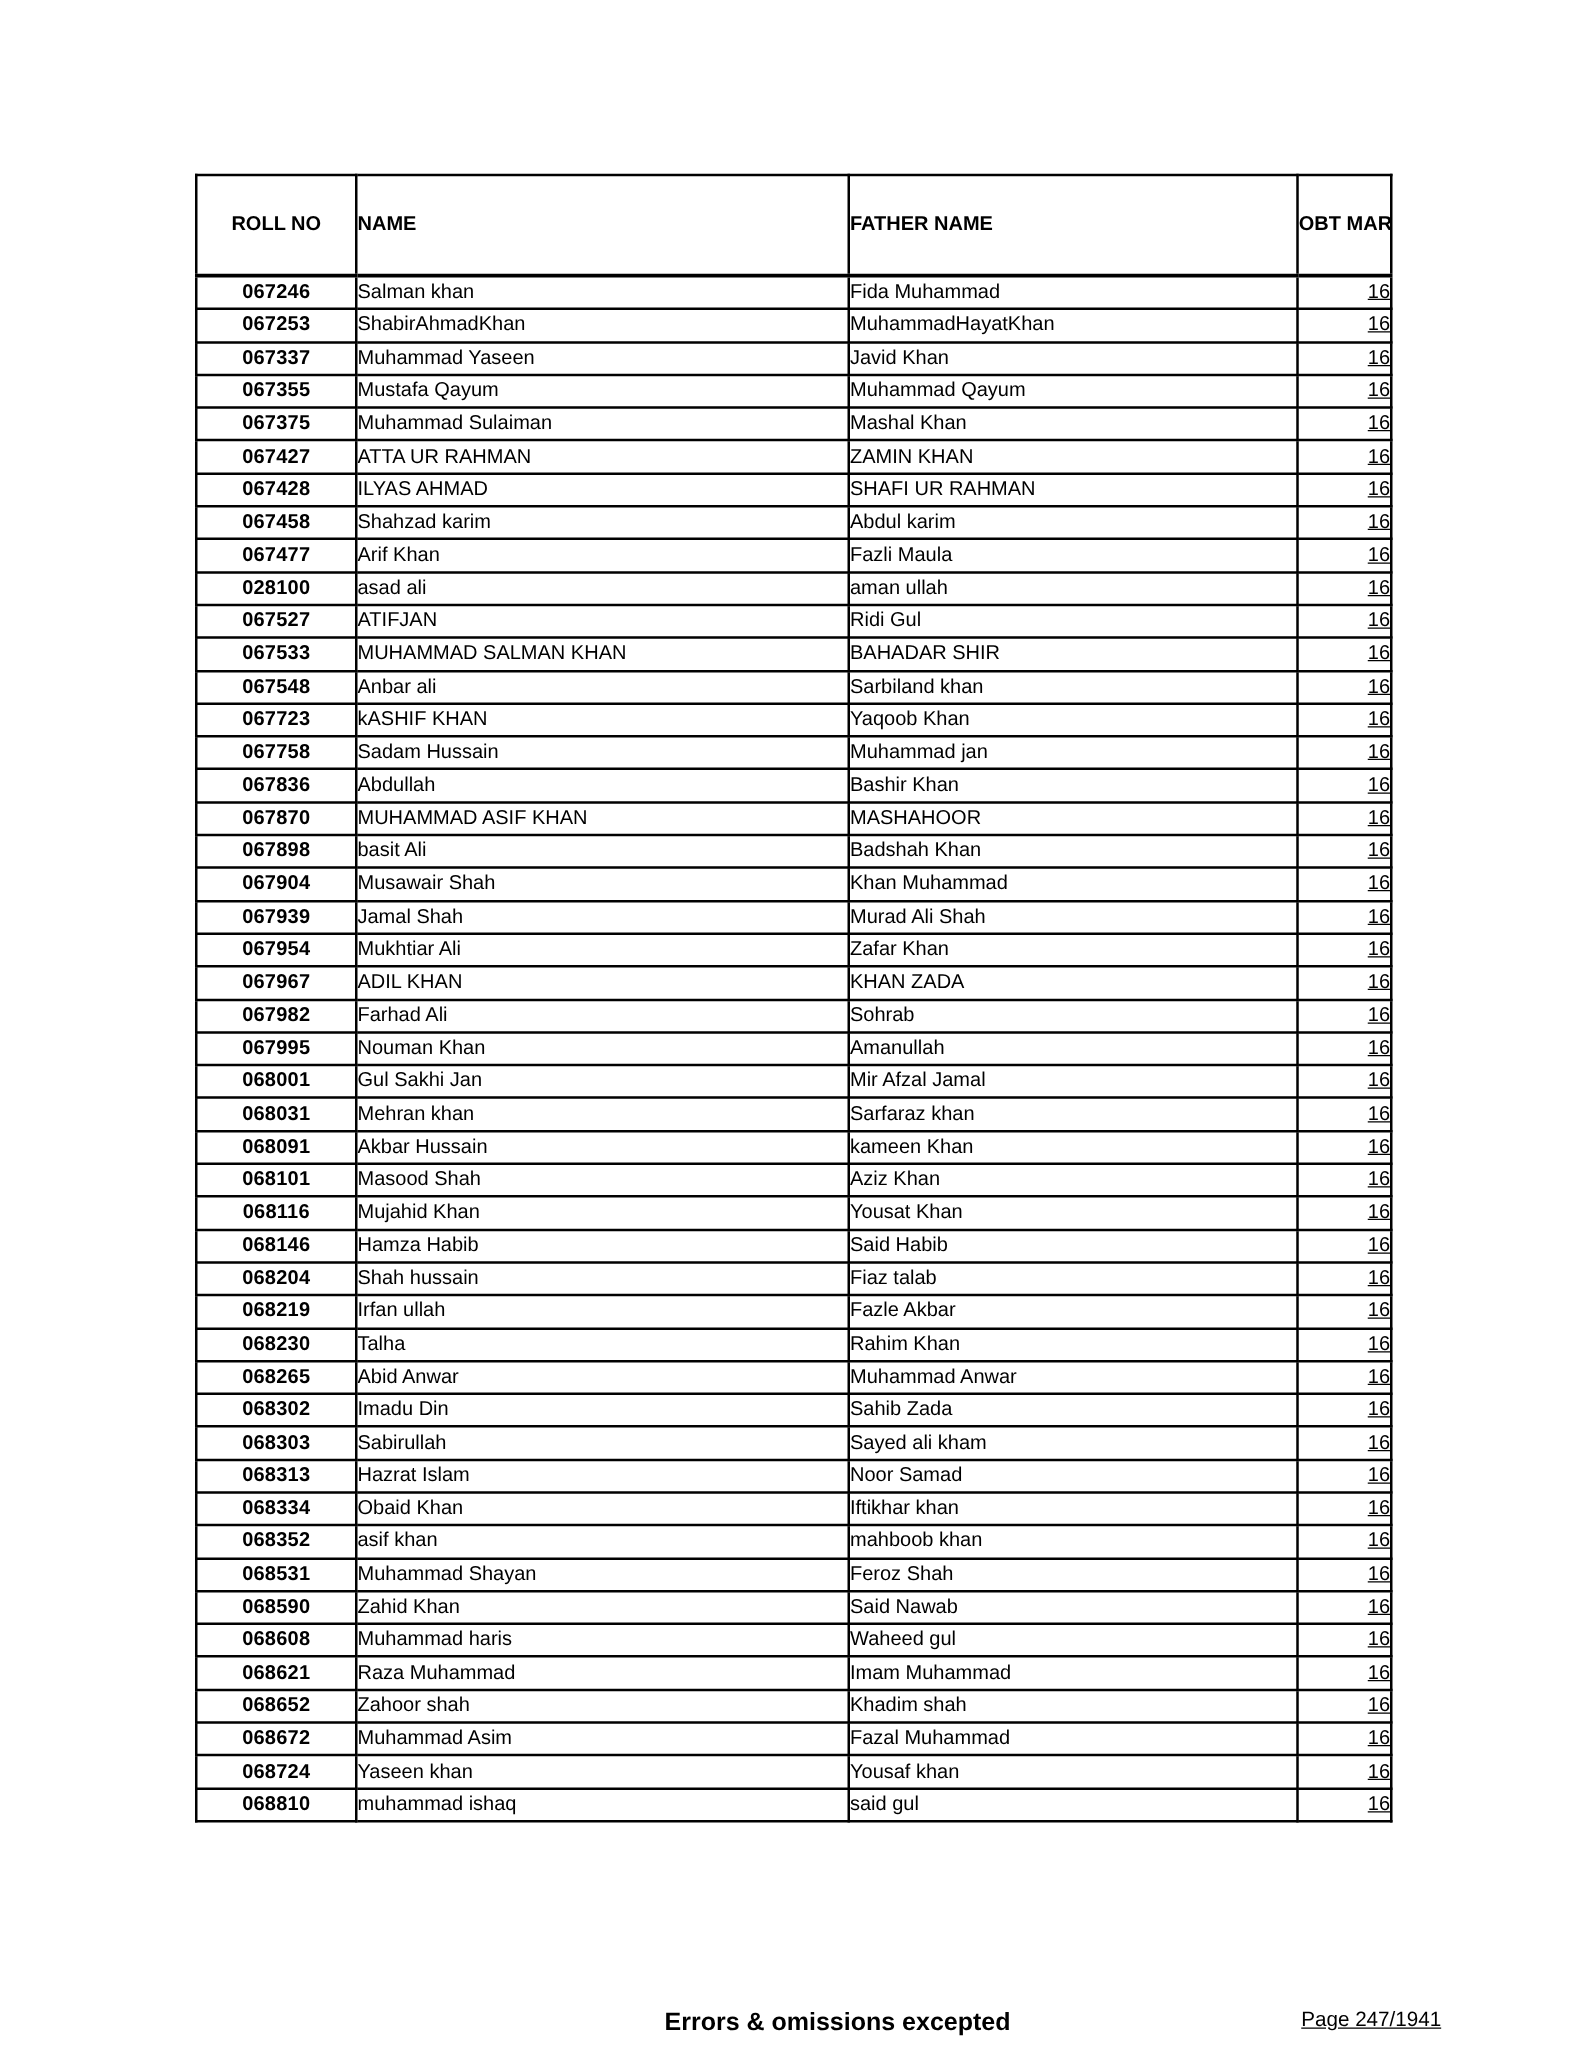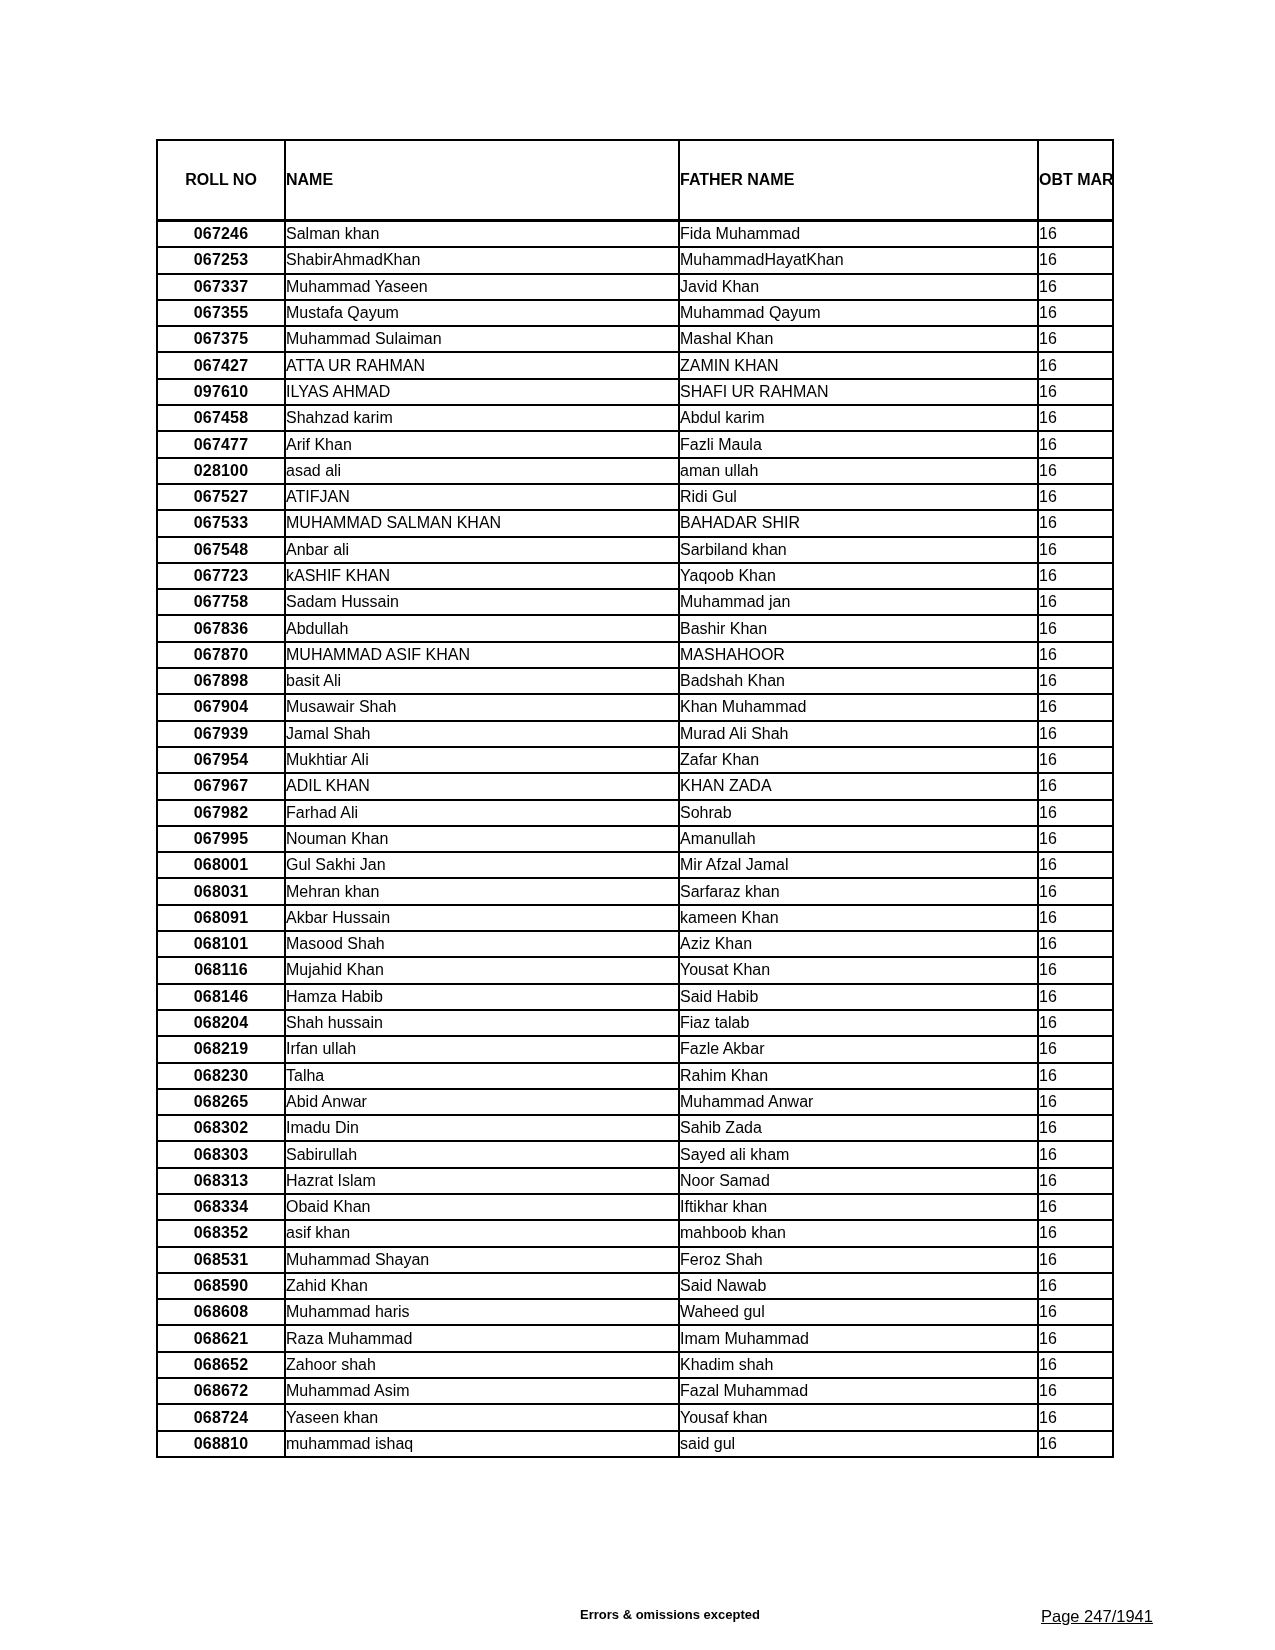--- a/index.html
+++ b/index.html
@@ -54,28 +54,28 @@
   }
   td.cell-roll {
     text-align: center;
     font-weight: bold;
     letter-spacing: 0.2px;
   }
   td.cell-name, td.cell-father {
     text-align: left;
     padding-left: 5px;
   }
-  td.cell-marks { text-align: left; }
+  td.cell-marks { text-align: right; text-decoration: underline; }
   .footer-note {
     position: absolute;
     left: 440px;
     top: 1571px;
     width: 460px;
     text-align: center;
-    font-size: 13px;
+    font-size: 20px;
     font-weight: bold;
   }
   .footer-page {
     position: absolute;
     left: 1041px;
     top: 1571px;
     width: 160px;
     text-align: left;
     font-size: 16.5px;
     font-weight: normal;
@@ -133,21 +133,21 @@
           <td class="cell-father">Mashal Khan</td>
           <td class="cell-marks">16</td>
         </tr>
         <tr>
           <td class="cell-roll">067427</td>
           <td class="cell-name">ATTA UR RAHMAN</td>
           <td class="cell-father">ZAMIN KHAN</td>
           <td class="cell-marks">16</td>
         </tr>
         <tr>
-          <td class="cell-roll">097610</td>
+          <td class="cell-roll">067428</td>
           <td class="cell-name">ILYAS AHMAD</td>
           <td class="cell-father">SHAFI UR RAHMAN</td>
           <td class="cell-marks">16</td>
         </tr>
         <tr>
           <td class="cell-roll">067458</td>
           <td class="cell-name">Shahzad karim</td>
           <td class="cell-father">Abdul karim</td>
           <td class="cell-marks">16</td>
         </tr>

